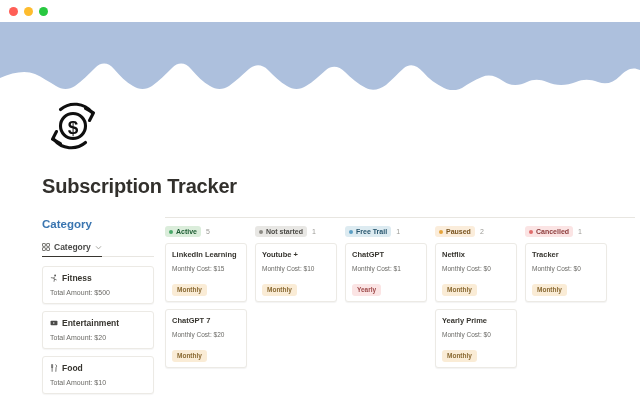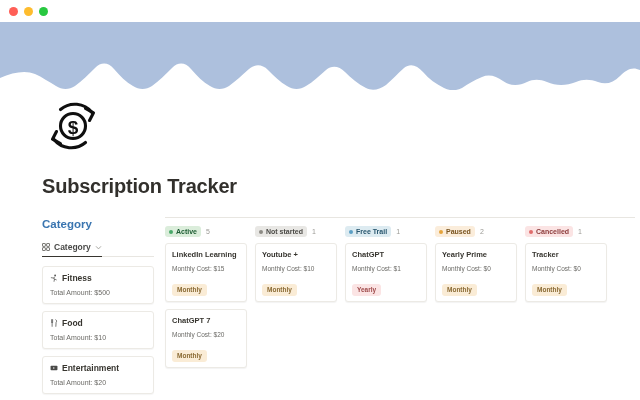--- a/index.html
+++ b/index.html
@@ -216,43 +216,43 @@
             </span>
             <span>Fitness</span>
           </div>
           <div class="cat-amount">Total Amount: $500</div>
         </div>
 
         <div class="cat-card">
           <div class="cat-title">
             <span class="icon-mini">
               <svg width="8" height="8" viewBox="0 0 10 10">
+                <rect x="0.7" y="2.2" width="8.6" height="5.7" rx="1" fill="#4a4a48"></rect>
+                <path d="M3.9,4.2 L6.3,5.1 L3.9,6.0 Z" fill="#ffffff"></path>
+              </svg>
+            </span>
+            <span>Entertainment</span>
+          </div>
+          <div class="cat-amount">Total Amount: $20</div>
+        </div>
+
+        <div class="cat-card">
+          <div class="cat-title">
+            <span class="icon-mini">
+              <svg width="8" height="8" viewBox="0 0 10 10">
                 <path d="M2,0.8 L2,4.2 M3.3,0.8 L3.3,4.2 M2.65,0.8 L2.65,4.2" stroke="#4a4a48" stroke-width="0.75" stroke-linecap="round"></path>
                 <path d="M2.65,4.2 L2.65,9.2" stroke="#4a4a48" stroke-width="0.95" stroke-linecap="round"></path>
                 <path d="M7.3,0.8 C8.5,1.4 8.6,3.6 7.6,4.4 L7.3,9.2" fill="none" stroke="#4a4a48" stroke-width="0.95" stroke-linecap="round" stroke-linejoin="round"></path>
               </svg>
             </span>
             <span>Food</span>
           </div>
           <div class="cat-amount">Total Amount: $10</div>
         </div>
 
-        <div class="cat-card">
-          <div class="cat-title">
-            <span class="icon-mini">
-              <svg width="8" height="8" viewBox="0 0 10 10">
-                <rect x="0.7" y="2.2" width="8.6" height="5.7" rx="1" fill="#4a4a48"></rect>
-                <path d="M3.9,4.2 L6.3,5.1 L3.9,6.0 Z" fill="#ffffff"></path>
-              </svg>
-            </span>
-            <span>Entertainment</span>
-          </div>
-          <div class="cat-amount">Total Amount: $20</div>
-        </div>
-
       </div>
     </div>
 
     <div class="col-status">
 
       <div class="view-tab-rule"></div>
 
       <div class="board">
 
         <div class="kcol">
@@ -312,20 +312,25 @@
 
         <div class="kcol">
           <div class="kcol-head">
             <span class="chip" style="background:#fbeddb;color:#7a5520">
               <span class="bullet" style="background:#e5a33b"></span>
               <span>Paused</span>
             </span>
             <span class="kcount">2</span>
           </div>
 
+          <div class="kcard">
+            <div class="kcard-title">Netflix</div>
+            <div class="kcard-cost">Monthly Cost: $0</div>
+            <span class="tag" style="background:#faecd6;color:#8a6a33">Monthly</span>
+          </div>
 
           <div class="kcard">
             <div class="kcard-title">Yearly Prime</div>
             <div class="kcard-cost">Monthly Cost: $0</div>
             <span class="tag" style="background:#faecd6;color:#8a6a33">Monthly</span>
           </div>
         </div>
 
         <div class="kcol">
           <div class="kcol-head">

